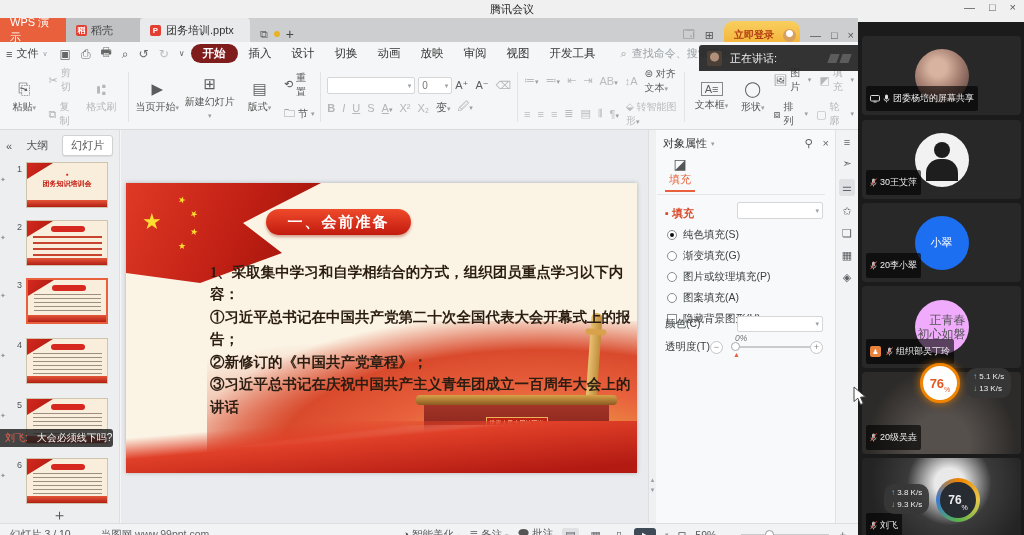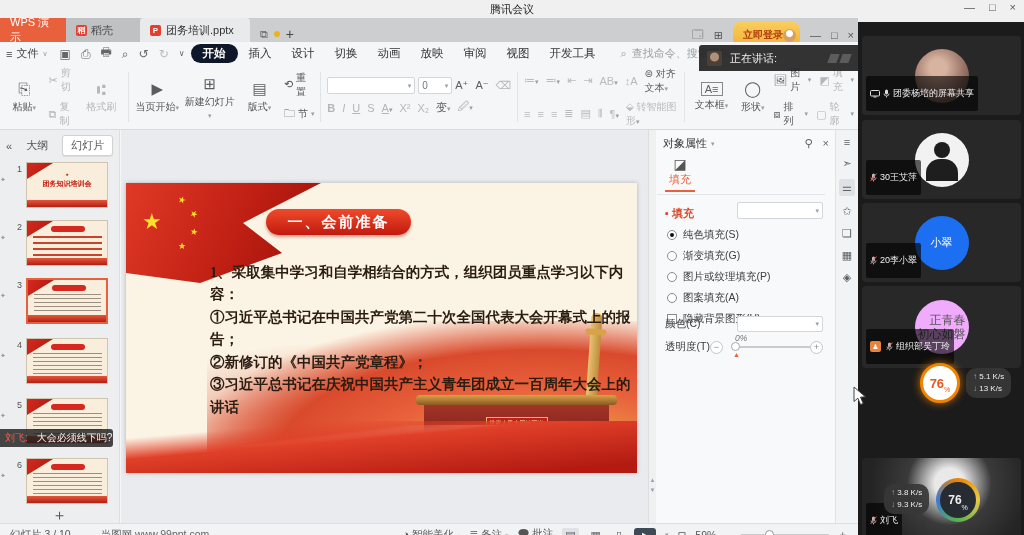--- a/index.html
+++ b/index.html
@@ -18,30 +18,30 @@
   
   #tabbar{position:absolute;left:0;top:0;width:858px;height:24px;background:#cdced0;display:flex;align-items:flex-end}
   .apptab{height:24px;display:flex;align-items:center;padding:0 10px;font-size:11px}
   .tab-app{background:#e8613c;color:#fff;width:66px;justify-content:center}
   .tab-docer{background:#bfc1c3;color:#444;gap:4px;width:74px}
   .tab-doc{background:#e9eaec;color:#333;gap:5px;width:110px;border-top-left-radius:4px;border-top-right-radius:4px}
   .mini-ico{width:11px;height:11px;border-radius:2px;display:inline-flex;align-items:center;justify-content:center;color:#fff;font-size:8px;font-weight:bold}
   .doc-extra{display:flex;align-items:center;gap:6px;margin-left:10px;color:#666}
   .dot{width:6px;height:6px;border-radius:50%;background:#e9b320;display:inline-block}
   #tab-right{position:absolute;right:4px;top:3px;display:flex;align-items:center;gap:10px;color:#555}
-  .login-pill{background:linear-gradient(#f9cf5e,#f2ae34);border-radius:9px;height:28px;display:flex;align-items:center;gap:0;padding:0 4px 0 10px;color:#b33c12;font-weight:bold;font-size:10px}
+  .login-pill{background:linear-gradient(#f9cf5e,#f2ae34);border-radius:9px;height:28px;display:flex;align-items:center;gap:9px;padding:0 4px 0 10px;color:#b33c12;font-weight:bold;font-size:10px}
   .login-av{width:13px;height:13px;border-radius:50%;background:radial-gradient(circle at 50% 35%,#fff 0 3px,#d8a05e 4px)}
 
   
   #menubar{position:absolute;left:0;top:24px;width:858px;height:23px;background:#f5f6f7;display:flex;align-items:center;gap:2px;padding:0 6px}
   .filebtn{display:flex;align-items:center;gap:4px;color:#444;font-size:11px;margin-right:6px}
   .qicon{color:#666;font-size:12px;padding:0 4px}
   .qicon.dis{color:#b9bbbd}
   .menu-item{padding:2px 9px;color:#333;font-size:11.5px}
-  .menu-item.active{background:#0f172a;color:#fff;border-radius:10px;font-weight:bold;padding:2px 12px}
+  .menu-item.active{background:#7f1d1d;color:#fff;border-radius:10px;font-weight:bold;padding:2px 12px}
   #search-box{display:flex;align-items:center;gap:5px;color:#9aa0a6;margin-left:14px;font-size:11px;width:170px}
 
   
   #ribbon{position:absolute;left:0;top:47px;width:858px;height:65px;background:#f5f6f7;border-bottom:1px solid #d9dbdd;display:flex;align-items:stretch;padding:3px 4px;gap:4px}
   .rsep{width:1px;background:#e1e3e5;margin:4px 2px}
   .rbig{width:46px;display:flex;flex-direction:column;align-items:center;justify-content:center;gap:2px;color:#555;font-size:10px;text-align:center}
   .rbig .g{font-size:15px;color:#5a5d60}
   .rstack{display:flex;flex-direction:column;justify-content:center;gap:6px}
   .rsm{display:flex;align-items:center;gap:3px;font-size:10px;color:#b4b6b8}
   .rsm .g{font-size:11px}
@@ -140,21 +140,21 @@
 
   
   #chat-overlay{position:absolute;left:0;top:429px;width:113px;height:18px;background:rgba(30,30,30,.82);z-index:50;display:flex;align-items:center;padding:0 5px;font-size:10px;white-space:nowrap;border-radius:0 3px 3px 0}
   #chat-overlay .nm{color:#e8604c;margin-right:9px}
   #chat-overlay .msg{color:#f2f2f2}
 
   
   #sidebar{position:absolute;left:858px;top:22px;width:166px;height:513px;background:#1b1b1b}
   .tile{position:absolute;left:4px;width:159px;background:#282828;border-radius:4px;overflow:hidden}
   .tile .avatar{position:absolute;left:50%;top:50%;transform:translate(-50%,-50%);width:54px;height:54px;border-radius:50%}
-  .plabel{position:absolute;left:4px;bottom:4px;background:rgba(0,0,0,.62);border-radius:2px;display:flex;align-items:center;gap:3px;padding:11px 4px;color:#eee;font-size:9px;max-width:150px;white-space:nowrap}
+  .plabel{position:absolute;left:4px;bottom:4px;background:rgba(0,0,0,.62);border-radius:2px;display:flex;align-items:center;gap:3px;padding:6px 4px;color:#eee;font-size:9px;max-width:150px;white-space:nowrap}
   .av-photo1{background:radial-gradient(circle at 42% 35%,#d8b4a0 0 18%,#9a7468 55%,#5a4a44 85%)}
   .av-fig{background:#f2f2f2}
   .av-fig .head{position:absolute;left:19px;top:9px;width:16px;height:16px;border-radius:50%;background:#1e1e1e}
   .av-fig .bodyp{position:absolute;left:11px;top:26px;width:32px;height:22px;border-radius:14px 14px 0 0;background:#1e1e1e}
   .av-blue{background:#1d6ff2;display:flex;align-items:center;justify-content:center;color:#fff;font-size:11px}
   .av-callig{background:#f0abfc;display:flex;align-items:center;justify-content:center;color:#555;font-size:12px;line-height:1.2;text-align:right}
   .member-ic{width:11px;height:11px;border-radius:2px;background:#e8823c;display:inline-flex;align-items:center;justify-content:center;color:#fff;font-size:7px;margin-right:2px}
   .badge-light{position:absolute;width:40px;height:40px;border-radius:50%;background:#fff;border:3px solid #f08300;box-shadow:0 0 8px rgba(240,131,0,.8);display:flex;align-items:center;justify-content:center;color:#e25822;font-weight:bold;font-size:13px;z-index:5}
   .badge-dark{position:absolute;width:44px;height:44px;border-radius:50%;background:conic-gradient(#f08300,#e8c94a,#58b24a,#3a7bd5,#f08300);display:flex;align-items:center;justify-content:center;z-index:5}
   .badge-dark .inner{width:36px;height:36px;border-radius:50%;background:#272c33;display:flex;align-items:center;justify-content:center;color:#eee;font-weight:bold;font-size:12px}
@@ -623,20 +623,30 @@
       <span class="member-ic">♟</span>
       <svg class="mic" width="7" height="9" viewBox="0 0 7 9">
           <rect x="2" y="0.5" width="3" height="5" rx="1.5" fill="#bbb"></rect>
           <path d="M1 4.5 a2.5 2.5 0 0 0 5 0 M3.5 7 v1.5" stroke="#bbb" fill="none" stroke-width="0.8"></path>
           <line x1="0.5" y1="8" x2="6.5" y2="0.5" stroke="#e05a4a" stroke-width="1"></line>
         </svg>
       <span>组织部吴丁玲</span>
     </div>
   </div>
 
+  <div class="tile" style="top:350px;height:82px;background:radial-gradient(circle at 50% 85%,#56504c 0 26%,#2d2b29 70%)">
+    <div class="plabel">
+      <svg class="mic" width="7" height="9" viewBox="0 0 7 9">
+          <rect x="2" y="0.5" width="3" height="5" rx="1.5" fill="#bbb"></rect>
+          <path d="M1 4.5 a2.5 2.5 0 0 0 5 0 M3.5 7 v1.5" stroke="#bbb" fill="none" stroke-width="0.8"></path>
+          <line x1="0.5" y1="8" x2="6.5" y2="0.5" stroke="#e05a4a" stroke-width="1"></line>
+        </svg>
+      <span>20级吴垚</span>
+    </div>
+  </div>
   <div class="badge-light" style="left:62px;top:341px">
     <span>76</span>
       <span class="pct">%</span>
   </div>
   <div class="stats" style="left:108px;top:346px">
     <div><span class="up-ic">↑</span> <span>5.1 K/s</span></div>
     <div><span class="down-ic">↓</span> <span>13 K/s</span></div>
   </div>
 
   <div class="tile" style="top:436px;height:84px;background:radial-gradient(circle at 55% 30%,#e9e9e9 0 14%,#3a3a3a 40%,#242424 75%)">

